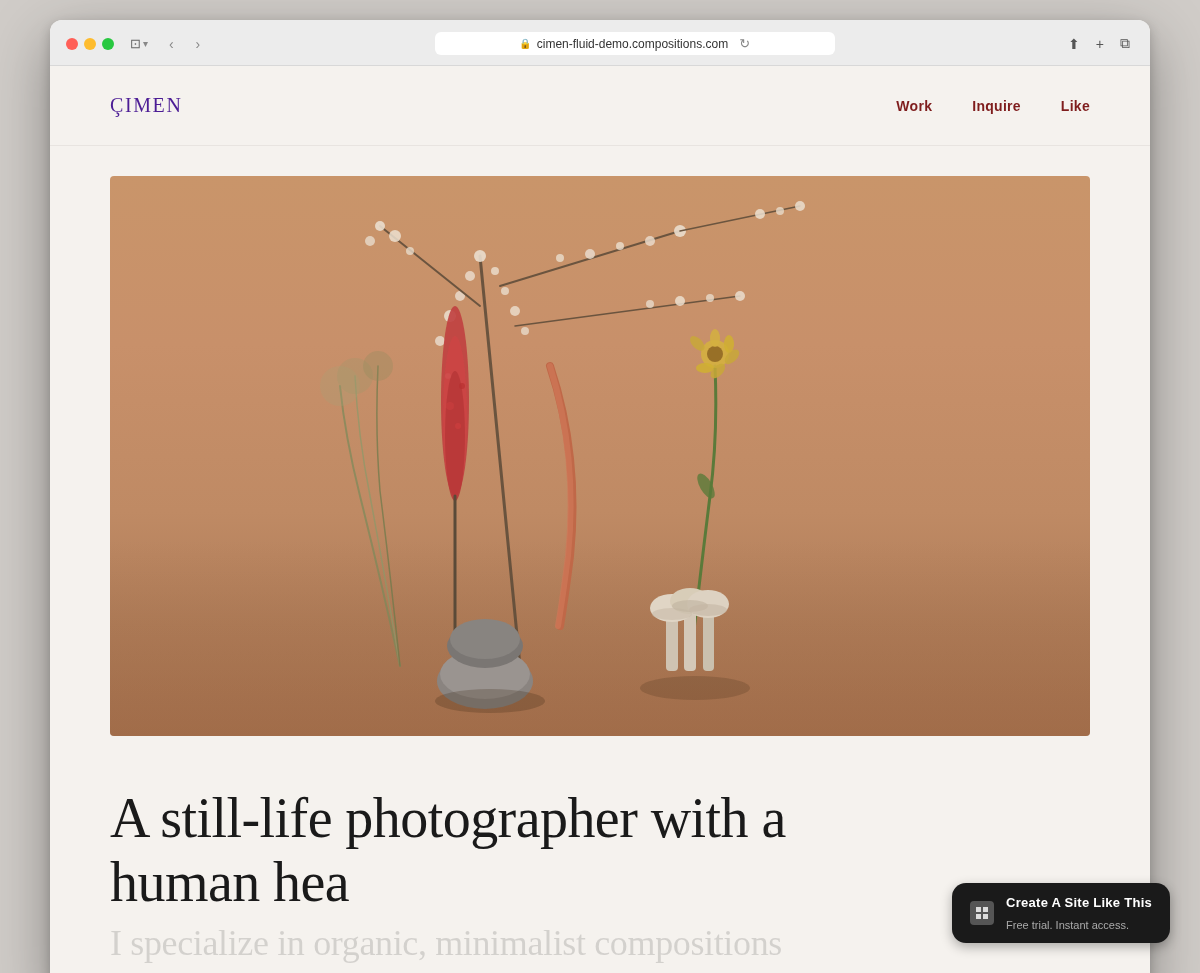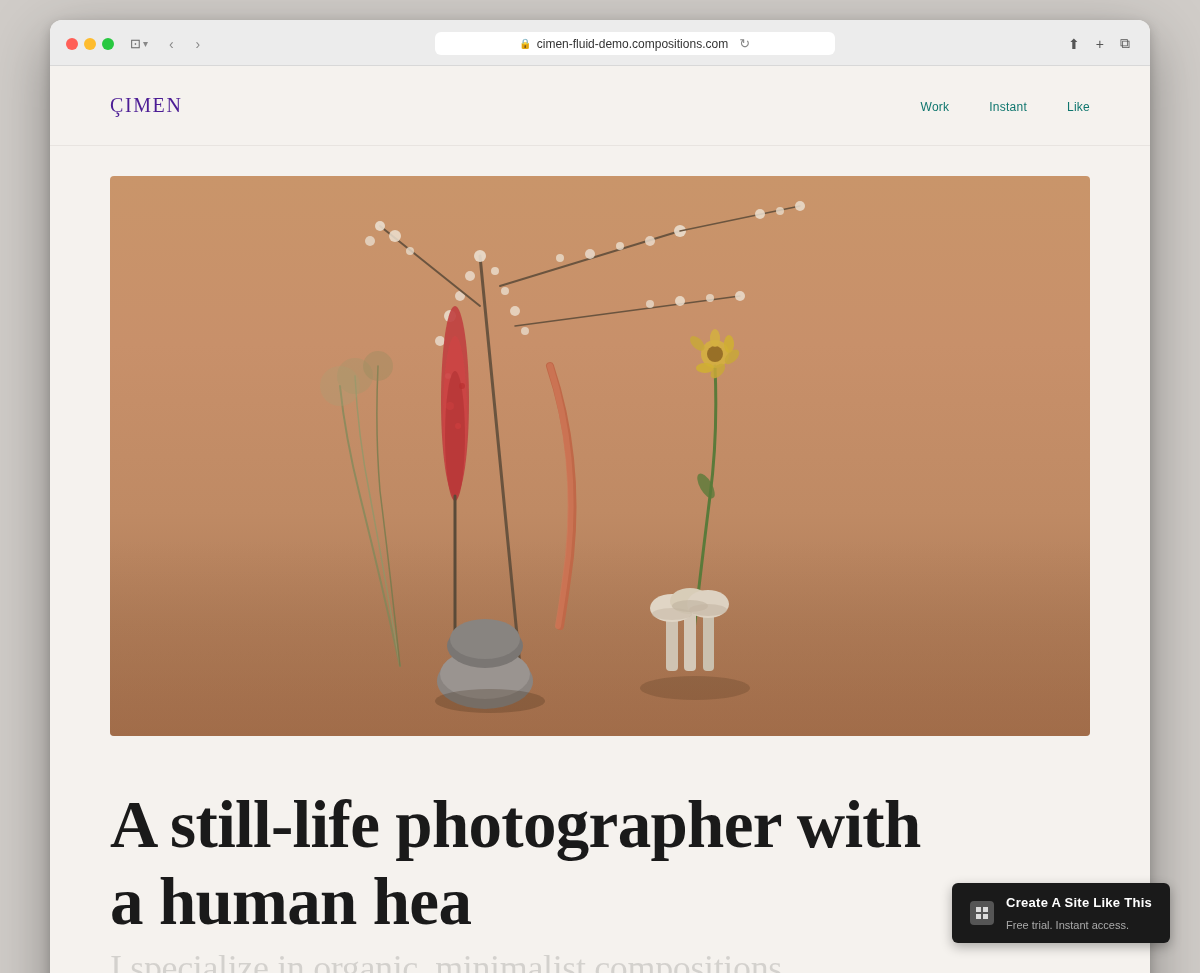--- a/index.html
+++ b/index.html
@@ -144,23 +144,23 @@
     }
 
     .site-nav-links {
       display: flex;
       gap: 40px;
       list-style: none;
     }
 
     .site-nav-links a {
       text-decoration: none;
-      color: #0f766e;
-      font-size: 12px;
-      font-weight: 400;
+      color: #7f1d1d;
+      font-size: 14px;
+      font-weight: 700;
       letter-spacing: 0.02em;
     }
 
     
     .hero-section {
       padding: 30px 60px 0 60px;
     }
 
     .hero-image {
       width: 100%;
@@ -206,22 +206,22 @@
     }
 
     
     .text-section {
       padding: 50px 60px 30px 60px;
       background: #f5f2ee;
     }
 
     .hero-heading {
       font-family: Georgia, 'Times New Roman', serif;
-      font-size: 67px;
-      font-weight: 700;
+      font-size: 56px;
+      font-weight: 400;
       color: #1a1a1a;
       line-height: 1.15;
       letter-spacing: -0.01em;
       max-width: 85%;
     }
 
     .hero-heading-line2 {
       font-family: Georgia, 'Times New Roman', serif;
       font-size: 52px;
       font-weight: 400;
@@ -237,21 +237,21 @@
     .squarespace-badge {
       position: fixed;
       bottom: 30px;
       right: 30px;
       background: #1a1a1a;
       color: white;
       display: flex;
       align-items: center;
       gap: 12px;
       padding: 12px 18px;
-      border-radius: 6px;
+      border-radius: 14px;
       font-size: 13px;
       cursor: pointer;
       box-shadow: 0 4px 12px rgba(0,0,0,0.3);
       z-index: 100;
     }
 
     .ss-logo {
       width: 24px;
       height: 24px;
       background: #555;
@@ -322,21 +322,21 @@
 
   <div class="website-content">
 
     <nav class="site-nav">
       <div class="site-logo">ÇIMEN</div>
       <ul class="site-nav-links">
         <li>
           <a href="#">Work</a>
         </li>
         <li>
-          <a href="#">Instant</a>
+          <a href="#">Inquire</a>
         </li>
         <li>
           <a href="#">Like</a>
         </li>
       </ul>
     </nav>
 
     <div class="hero-section">
       <div class="hero-image">
         <div class="hero-canvas">

